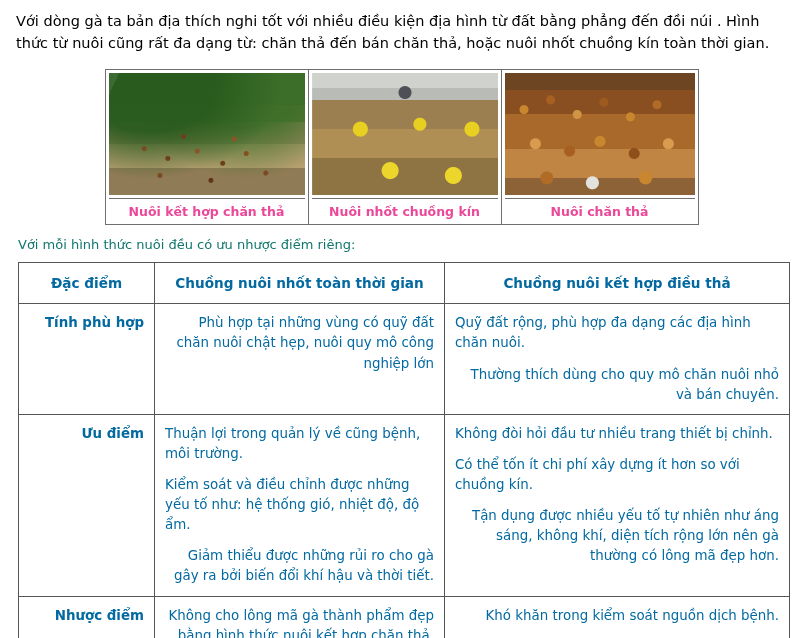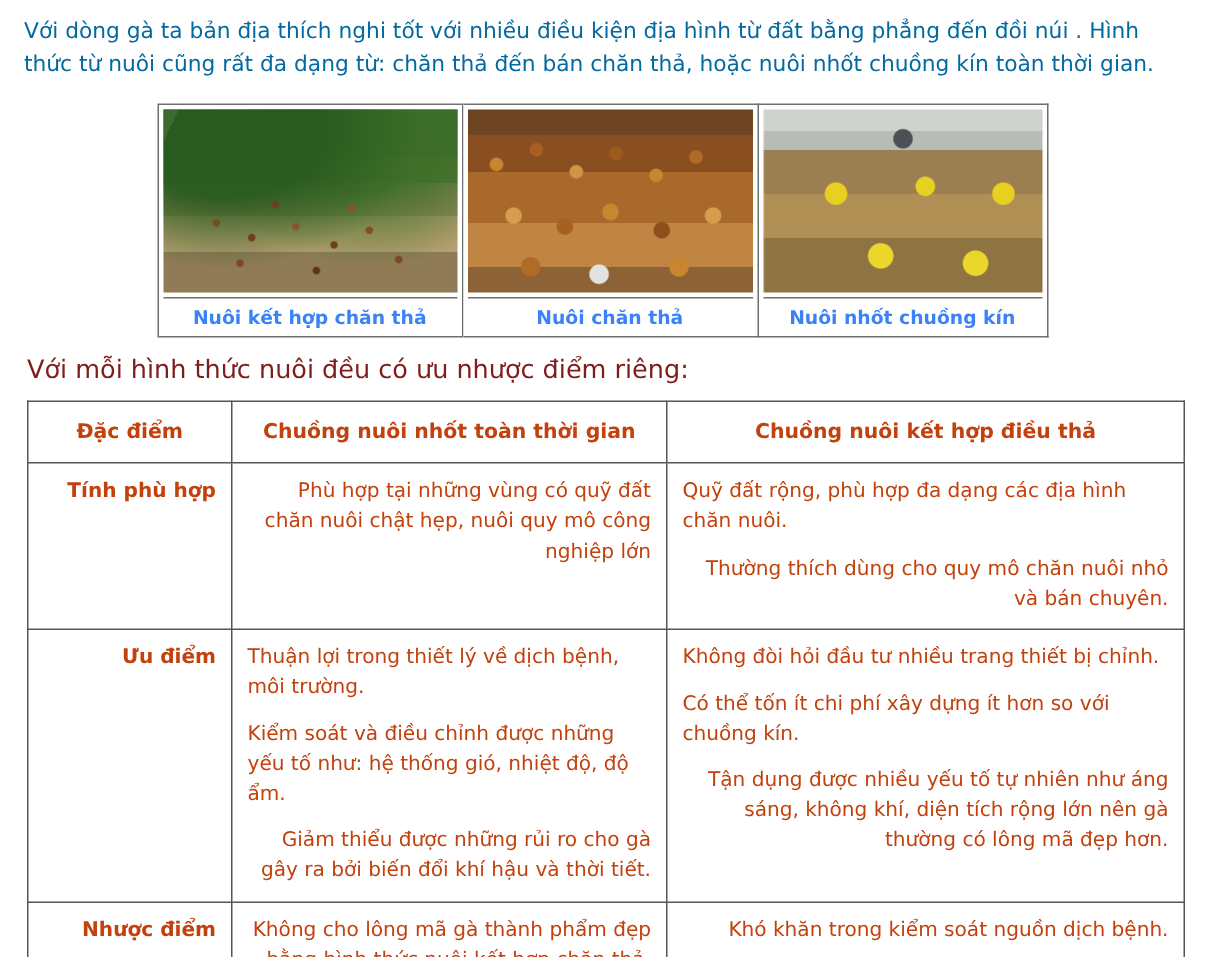--- a/index.html
+++ b/index.html
@@ -15,21 +15,21 @@
     overflow: hidden;
   }
   .page {
     padding: 10px 16px 0 16px;
     box-sizing: border-box;
     width: 803px;
   }
   .intro {
     font-size: 14.5px;
     line-height: 1.55;
-    color: #0369a1;
+    color: #000000;
     margin: 0 0 14px 0;
   }
   .figure-row {
     display: flex;
     justify-content: center;
     gap: 0px;
     margin: 0 0 12px 0;
   }
   .figure {
     border: 1px solid #6f6f6f;
@@ -46,21 +46,21 @@
     position: relative;
     overflow: hidden;
     display: block;
   }
   .figure.wide .photo { width: 190px; }
   .figure.third .photo { width: 186px; }
   .fig-caption {
     text-align: center;
     font-size: 12.5px;
     font-weight: bold;
-    color: #3b82f6;
+    color: #ec4899;
     padding: 5px 2px 5px 2px;
     border-top: 1px solid #6f6f6f;
     margin-top: 3px;
   }
   
   .ph1 {
     background:
       radial-gradient(ellipse at 20% 10%, rgba(40,90,30,.95) 0 30%, rgba(0,0,0,0) 60%),
       radial-gradient(ellipse at 70% 8%, rgba(60,110,40,.9) 0 28%, rgba(0,0,0,0) 60%),
       linear-gradient(to bottom, #3e6b2a 0 26%, #5a7a33 26% 40%, #9b8a5e 40% 58%, #b8a071 58% 78%, #8f7b55 78% 100%);
@@ -119,37 +119,37 @@
     background:
       radial-gradient(circle at 26% 46%, #e8d021 0 7px, transparent 8px),
       radial-gradient(circle at 58% 42%, #e8d021 0 6px, transparent 7px),
       radial-gradient(circle at 86% 46%, #e8d021 0 7px, transparent 8px),
       radial-gradient(circle at 42% 80%, #edd62b 0 8px, transparent 9px),
       radial-gradient(circle at 76% 84%, #edd62b 0 8px, transparent 9px),
       linear-gradient(to right, rgba(255,255,255,.10) 0 1px, transparent 1px 9px),
       radial-gradient(circle at 50% 16%, rgba(60,60,70,.85) 0 6px, transparent 7px);
   }
   .lead {
-    font-size: 17px;
+    font-size: 13px;
     margin: 0 0 10px 2px;
-    color: #7f1d1d;
+    color: #0f766e;
   }
   table.compare {
     border-collapse: collapse;
     width: 771px;
     margin-left: 2px;
     table-layout: fixed;
   }
   table.compare th, table.compare td {
     border: 1px solid #555555;
     vertical-align: top;
     padding: 9px 10px;
     font-size: 13.4px;
     line-height: 1.5;
-    color: #c2410c;
+    color: #0369a1;
   }
   table.compare thead th {
     text-align: center;
     font-weight: bold;
     padding: 10px 8px;
     font-size: 13.6px;
   }
   table.compare tbody td.rowhead {
     text-align: right;
     font-weight: bold;
@@ -166,27 +166,27 @@
 
 <div class="page">
 
   <p class="intro">Với dòng gà ta bản địa thích nghi tốt với nhiều điều kiện địa hình từ đất bằng phẳng đến đồi núi . Hình thức từ nuôi cũng rất đa dạng từ: chăn thả đến bán chăn thả, hoặc nuôi nhốt chuồng kín toàn thời gian.</p>
 
   <div class="figure-row">
     <div class="figure">
       <div class="photo ph1"></div>
       <div class="fig-caption">Nuôi kết hợp chăn thả</div>
     </div>
+    <div class="figure third">
+      <div class="photo ph3"></div>
+      <div class="fig-caption">Nuôi nhốt chuồng kín</div>
+    </div>
     <div class="figure wide">
       <div class="photo ph2"></div>
       <div class="fig-caption">Nuôi chăn thả</div>
-    </div>
-    <div class="figure third">
-      <div class="photo ph3"></div>
-      <div class="fig-caption">Nuôi nhốt chuồng kín</div>
     </div>
   </div>
 
   <p class="lead">Với mỗi hình thức nuôi đều có ưu nhược điểm riêng:</p>
 
   <table class="compare">
     <colgroup>
       <col class="col-a">
         <col class="col-b">
         <col class="col-c">
@@ -205,21 +205,21 @@
           <p>Phù hợp tại những vùng có quỹ đất chăn nuôi chật hẹp, nuôi quy mô công nghiệp lớn</p>
         </td>
         <td>
           <p>Quỹ đất rộng, phù hợp đa dạng các địa hình chăn nuôi.</p>
           <p>Thường thích dùng cho quy mô chăn nuôi nhỏ và bán chuyên.</p>
         </td>
       </tr>
       <tr>
         <td class="rowhead">Ưu điểm</td>
         <td>
-          <p>Thuận lợi trong thiết lý về dịch bệnh, môi trường.</p>
+          <p>Thuận lợi trong quản lý về cũng bệnh, môi trường.</p>
           <p>Kiểm soát và điều chỉnh được những yếu tố như: hệ thống gió, nhiệt độ, độ ẩm.</p>
           <p>Giảm thiểu được những rủi ro cho gà gây ra bởi biến đổi khí hậu và thời tiết.</p>
         </td>
         <td>
           <p>Không đòi hỏi đầu tư nhiều trang thiết bị chỉnh.</p>
           <p>Có thể tốn ít chi phí xây dựng ít hơn so với chuồng kín.</p>
           <p>Tận dụng được nhiều yếu tố tự nhiên như áng sáng, không khí, diện tích rộng lớn nên gà thường có lông mã đẹp hơn.</p>
         </td>
       </tr>
       <tr>

